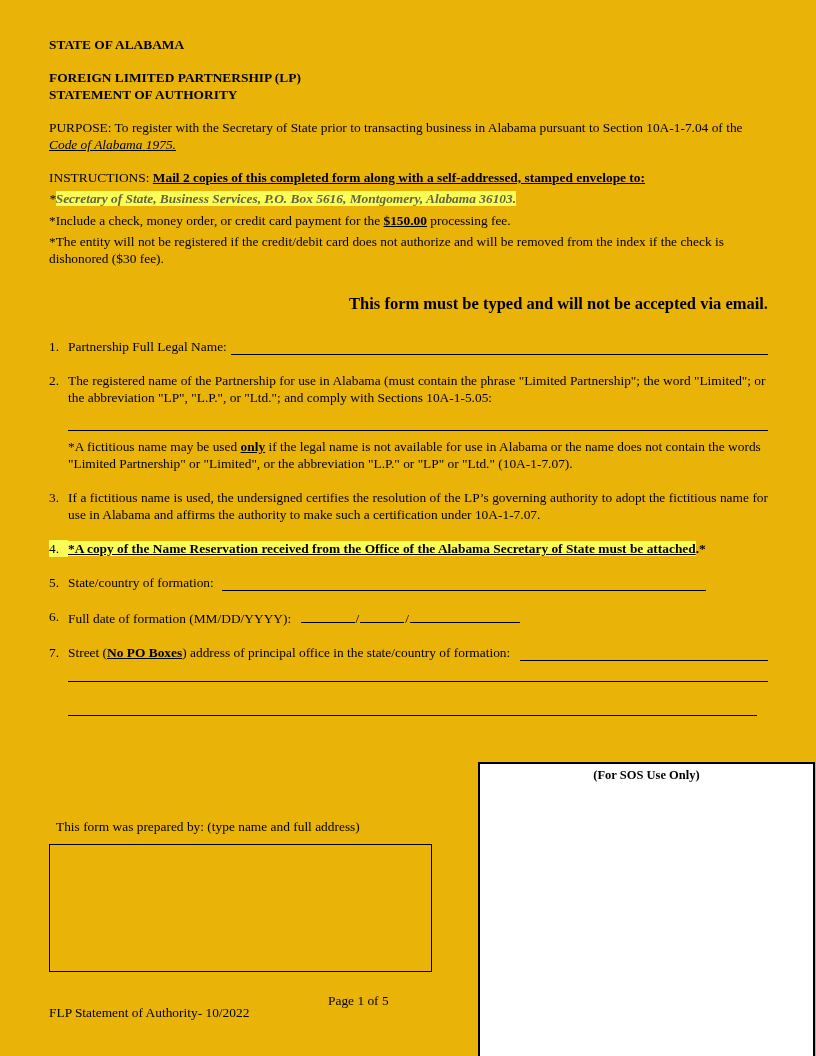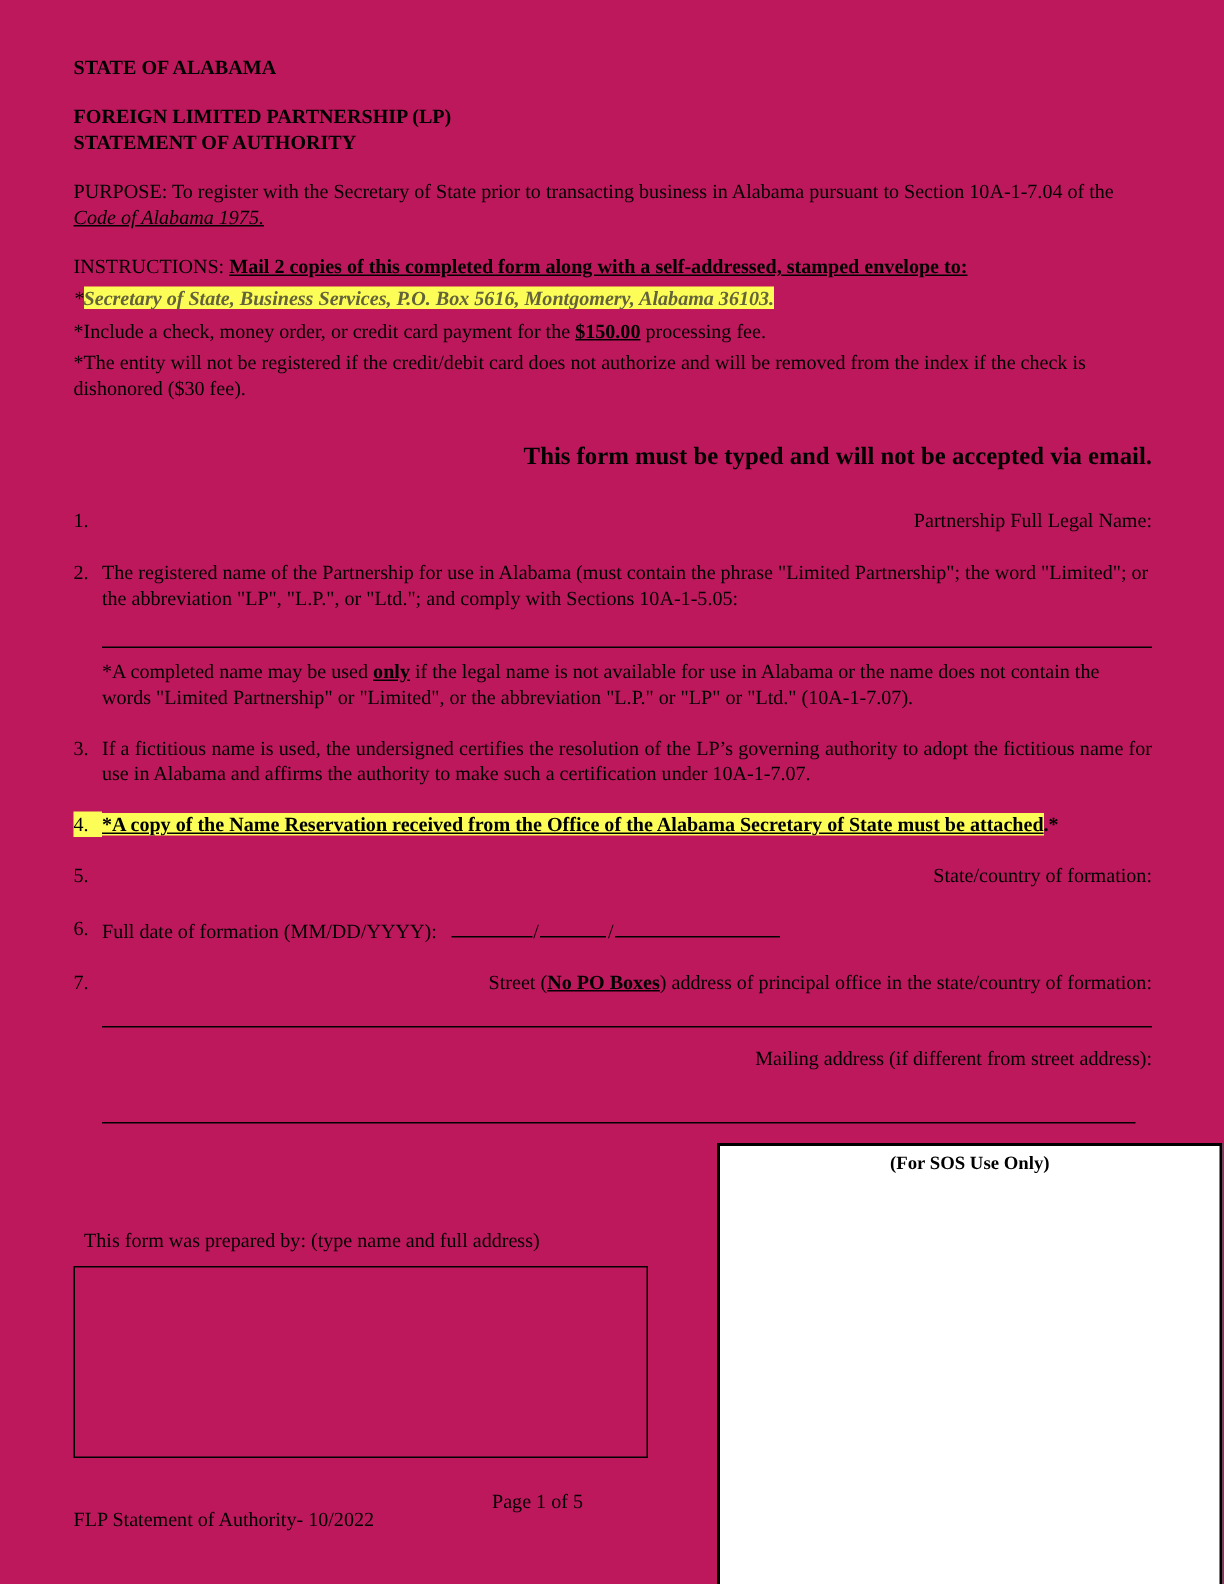--- a/index.html
+++ b/index.html
@@ -1,35 +1,35 @@
 <!DOCTYPE html>
 <html><head>
 <meta charset="utf-8">
 <style>
   html, body { margin: 0; padding: 0; background: #ffffff; }
   .page {
-    width: 816px; height: 1056px; background: #be185d; position: relative;
+    width: 816px; height: 1056px; background: #eab308; position: relative;
     overflow: hidden; font-family: "Liberation Serif", serif;
     font-size: 13.4px; line-height: 17px; color: #000;
   }
   .content { padding: 36px 48px 0 49px; }
   .b { font-weight: bold; }
   .u { text-decoration: underline; }
   .i { font-style: italic; }
   .hl { background: #fdfd57; }
   .hl-olive { background: #fdfd57; color: #63633c; }
   .center { text-align: right; }
   .notice { font-size: 16.5px; line-height: 21px; margin: 26px 0 24px 0; font-weight: bold; }
   .para { margin-top: 16px; }
   .instr p { margin: 0 0 4px 0; }
   .instr p.addr { margin-bottom: 5px; font-style: italic; }
   .item { display: flex; margin-top: 17px; }
   .inum { flex: 0 0 19px; }
   .ibody { flex: 1; min-width: 0; }
-  .fieldrow { display: flex; align-items: flex-end; flex-direction: column; }
+  .fieldrow { display: flex; align-items: flex-end; }
   .fline { flex: 1; border-bottom: 1px solid #000; height: 14px; margin-left: 4px; }
   .fline-fixed { display: inline-block; border-bottom: 1px solid #000; height: 14px; }
   .fullline { border-bottom: 1px solid #000; height: 0; }
   .just { text-align: justify; }
   .slash { margin: 0 1px; }
   .sos-box { position: absolute; left: 478px; top: 762px; width: 333px; height: 300px; border: 2px solid #000; background: #fff; }
   .sos-label { text-align: center; font-weight: bold; font-size: 12.5px; padding-top: 3px; }
   .prep-label { position: absolute; left: 56px; top: 818px; }
   .prep-box { position: absolute; left: 49px; top: 844px; width: 381px; height: 126px; border: 1px solid #000; }
   .footer-left { position: absolute; left: 49px; top: 1004px; }
@@ -70,21 +70,21 @@
         </div>
       </div>
     </div>
 
     <div class="item">
       <div class="inum">2.</div>
       <div class="ibody">
         <div>The registered name of the Partnership for use in Alabama (must contain the phrase "Limited Partnership"; the word "Limited"; or the abbreviation "LP", "L.P.", or "Ltd."; and comply with Sections 10A-1-5.05:</div>
         <div class="fullline" style="margin-top:24px"></div>
         <div style="margin-top:7px">
-          <span>*A completed name may be used </span><span class="b u">only</span><span> if the legal name is not available for use in Alabama or the name does not contain the words "Limited Partnership" or "Limited", or the abbreviation "L.P." or "LP" or "Ltd." (10A-1-7.07).</span>
+          <span>*A fictitious name may be used </span><span class="b u">only</span><span> if the legal name is not available for use in Alabama or the name does not contain the words "Limited Partnership" or "Limited", or the abbreviation "L.P." or "LP" or "Ltd." (10A-1-7.07).</span>
         </div>
       </div>
     </div>
 
     <div class="item">
       <div class="inum">3.</div>
       <div class="ibody just">If a fictitious name is used, the undersigned certifies the resolution of the LP’s governing authority to adopt the fictitious name for use in Alabama and affirms the authority to make such a certification under 10A-1-7.07.</div>
     </div>
 
     <div class="item">
@@ -111,24 +111,20 @@
     </div>
 
     <div class="item">
       <div class="inum">7.</div>
       <div class="ibody">
         <div class="fieldrow">
           <span><span>Street (</span><span class="b u">No PO Boxes</span><span>) address of principal office in the state/country of formation:</span></span>
           <span class="fline" style="margin-left:10px"></span>
         </div>
         <div class="fullline" style="margin-top:20px"></div>
-        <div class="fieldrow" style="margin-top:12px">
-          <span>Mailing address (if different from street address):</span>
-          <span class="fline"></span>
-        </div>
         <div class="fullline" style="margin-top:33px;margin-right:11px"></div>
       </div>
     </div>
 
   </div>
 
   <div class="sos-box">
     <div class="sos-label">(For SOS Use Only)</div>
   </div>
 

